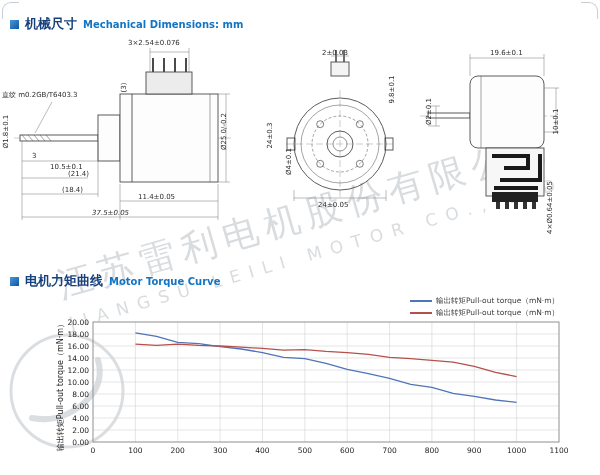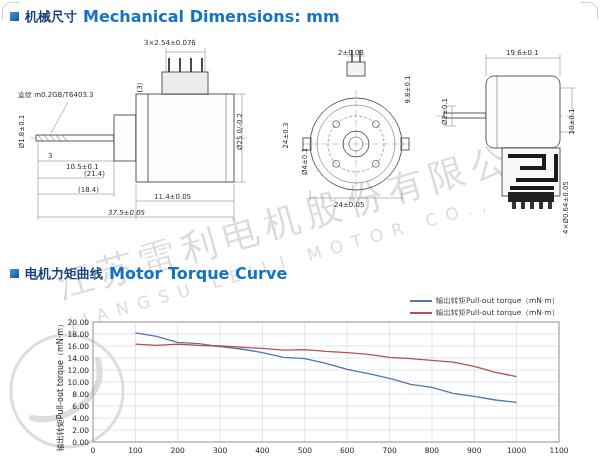--- a/index.html
+++ b/index.html
@@ -6,36 +6,36 @@
   .page{
     position:relative;width:600px;height:475px;background:#ffffff;overflow:hidden;
     font-family:"DejaVu Sans","Liberation Sans",sans-serif;color:#222;
   }
   
   .corner{position:absolute;width:16px;height:16px;border:0 solid #c8cdd3;z-index:4;}
   .corner.tl{left:2px;top:2px;border-left-width:1px;border-top-width:1px;border-top-left-radius:9px;}
   .corner.tr{right:2px;top:2px;border-right-width:1px;border-top-width:1px;border-top-right-radius:9px;}
 
   
-  .sec-header{position:absolute;left:10px;display:flex;align-items:center;gap:6px;z-index:3;}
+  .sec-header{position:absolute;left:10px;display:flex;align-items:center;gap:6px;z-index:3;margin-top:8px;}
   .sec-header .bullet{width:9px;height:9px;background:linear-gradient(135deg,#4a97d6,#0d56a6);flex:0 0 auto;}
   .title-zh{font-size:13px;font-weight:bold;color:#16417c;}
-  .title-en{font-size:16px;font-weight:bold;color:#1374c4;}
+  .title-en{font-size:10px;font-weight:bold;color:#1374c4;}
   #header-mech{top:7px;}
   #header-torque{top:264px;}
 
   
   .wm{position:absolute;left:40px;top:268px;width:560px;transform:rotate(-16deg);transform-origin:left center;
       text-align:center;color:rgba(128,138,150,0.30);z-index:0;pointer-events:none;white-space:nowrap;}
   .wm-zh{font-size:36px;letter-spacing:7px;}
   .wm-en{font-size:17px;letter-spacing:9px;margin-top:4px;}
   .wm-logo{position:absolute;left:2px;top:326px;z-index:0;opacity:0.30;}
 
   
-  .drawing-area{position:absolute;left:16px;top:28px;width:484px;height:236px;z-index:1;}
+  .drawing-area{position:absolute;left:0;top:28px;width:484px;height:236px;z-index:1;}
   .drawing-area svg{position:absolute;left:0;top:0;}
   .dim-label{position:absolute;font-size:7px;color:#2b2b2b;white-space:nowrap;line-height:1;z-index:2;}
 
   
   .chart-wrap{position:absolute;left:45px;top:296px;width:520px;height:178px;z-index:1;}
   .chart-wrap svg{position:absolute;left:0;top:22px;overflow:visible;}
   .legend{position:absolute;right:6px;top:0;display:flex;flex-direction:column;gap:2px;align-items:flex-start;z-index:2;}
   .legend-row{display:flex;align-items:center;gap:4px;}
   .legend-line{display:inline-block;width:22px;height:2px;background:#888;}
   .legend-text{font-size:7.5px;color:#3a3a3a;}

